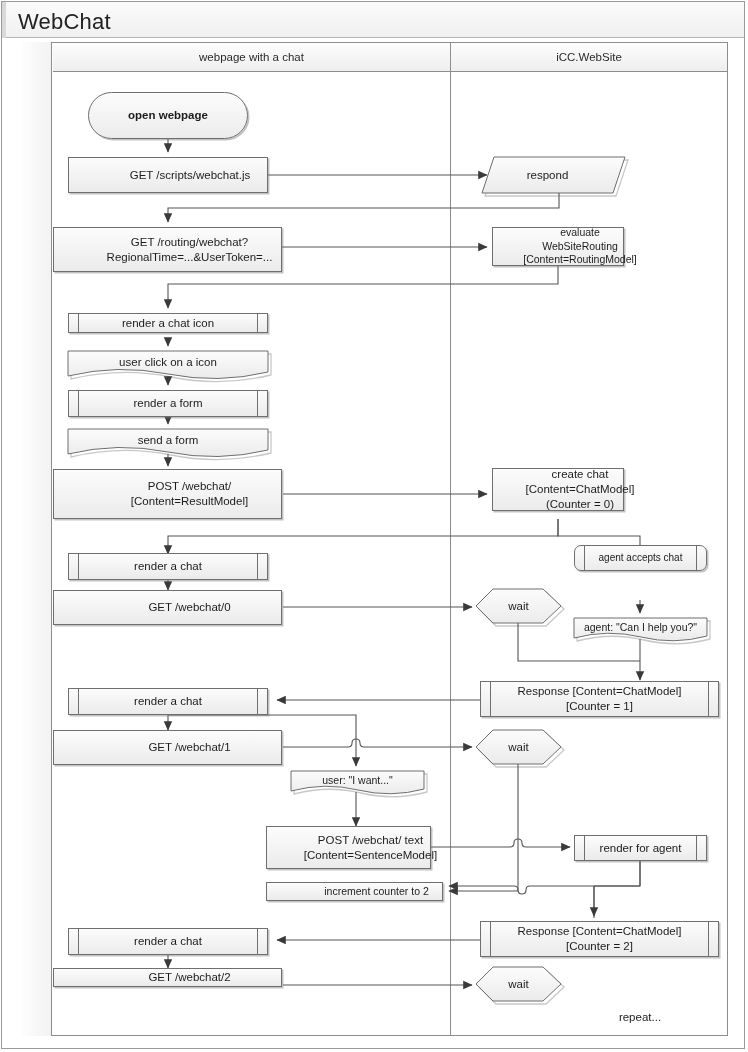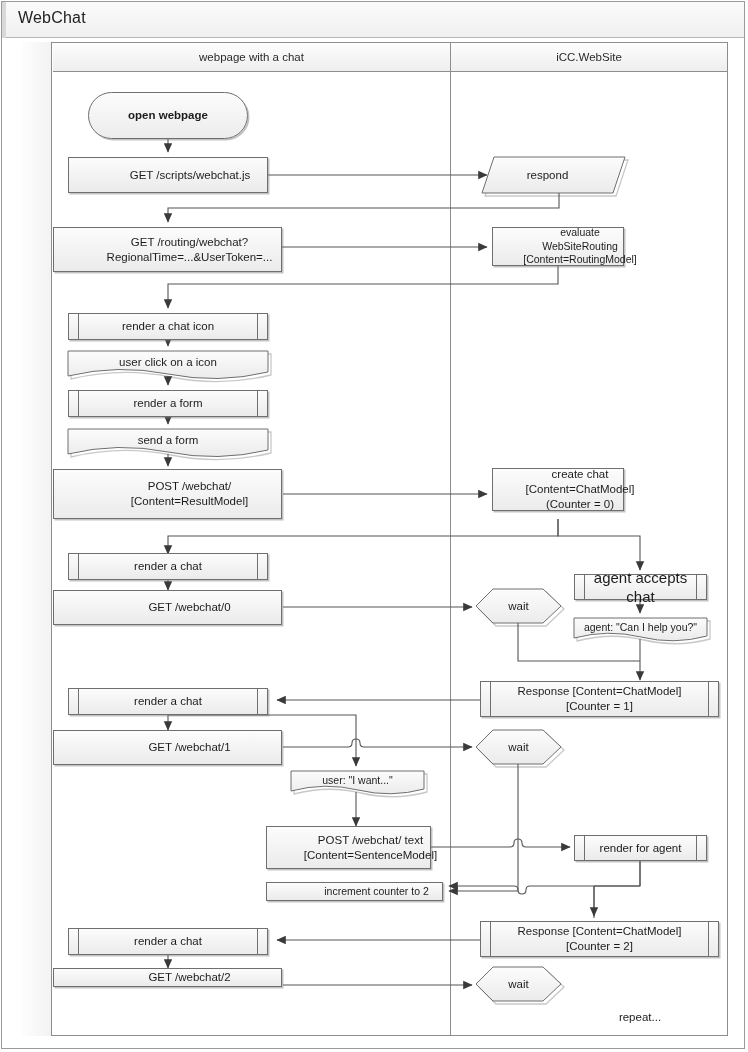--- a/index.html
+++ b/index.html
@@ -5,21 +5,21 @@
   html,body{margin:0;padding:0;background:#ffffff;}
   body{font-family:"Liberation Sans", sans-serif;}
   #root{position:relative;width:748px;height:1052px;overflow:hidden;background:#ffffff;}
 
   
   .win{position:absolute;left:1px;top:1px;width:744px;height:1048px;
        border:1px solid #9a9a9a;background:#ffffff;box-sizing:border-box;}
   .win-title{position:absolute;left:0;top:0;width:100%;height:36px;
        background:linear-gradient(#fbfbfb,#f0f0f0);border-bottom:1px solid #b6b6b6;box-sizing:border-box;}
   .win-title-bar{position:absolute;left:0;top:0;width:4px;height:36px;background:#d9d9d9;}
-  .win-title-text{position:absolute;left:16px;top:7px;font-size:16px;color:#222;letter-spacing:.2px;}
+  .win-title-text{position:absolute;left:16px;top:7px;font-size:22px;color:#222;letter-spacing:.2px;}
 
   
   .pool{position:absolute;left:22px;top:42px;width:706px;height:994px;
         border:1px solid #8d8d8d;box-sizing:border-box;background:#ffffff;}
   .pool-gutter{position:absolute;left:22px;top:42px;width:30px;height:994px;
         background:linear-gradient(90deg,#fdfdfd,#f3f3f3);border-right:1px solid #8d8d8d;box-sizing:border-box;}
 
   
   .lane-head{position:absolute;top:43px;height:29px;
         background:linear-gradient(#fdfdfd,#eeeeee);border-bottom:1px solid #8d8d8d;
@@ -199,21 +199,21 @@
   </div>
 
   <div class="sh box" style="left:53px;top:227px;width:229px;height:45px;">
     <span class="lbl ml">GET /routing/webchat?<br>RegionalTime=...&amp;UserToken=...</span>
   </div>
 
   <div class="sh box" style="left:492px;top:227px;width:132px;height:39px;font-size:10.5px;">
     <span class="lbl ml">evaluate WebSiteRouting<br>[Content=RoutingModel]</span>
   </div>
 
-  <div class="sh pre" style="left:68px;top:313px;width:200px;height:27px;">
+  <div class="sh pre" style="left:68px;top:313px;width:200px;height:20px;">
     <span class="lbl">render a chat icon</span>
   </div>
 
   <div class="sh doc" style="left:68px;top:351px;width:200px;height:23px;">
     <span class="lbl">user click on a icon</span>
   </div>
 
   <div class="sh pre" style="left:68px;top:390px;width:200px;height:27px;">
     <span class="lbl">render a form</span>
   </div>
@@ -235,21 +235,21 @@
   </div>
 
   <div class="sh box" style="left:53px;top:590px;width:229px;height:35px;">
     <span class="lbl">GET /webchat/0</span>
   </div>
 
   <div class="sh hexw" style="left:476px;top:589px;width:85px;height:34px;">
     <span class="lbl">wait</span>
   </div>
 
-  <div class="sh pre" style="left:574px;top:574px;width:133px;height:26px;font-size:15px;">
+  <div class="sh pre" style="left:574px;top:545px;width:133px;height:26px;font-size:10px;border-radius:7px;">
     <span class="lbl">agent accepts chat</span>
   </div>
 
   <div class="sh doc" style="left:574px;top:618px;width:133px;height:19px;font-size:10.5px;">
     <span class="lbl">agent: "Can I help you?"</span>
   </div>
 
   <div class="sh pre" style="left:480px;top:681px;width:239px;height:36px;">
     <span class="lbl ml">Response [Content=ChatModel]<br>[Counter = 1]</span>
   </div>

